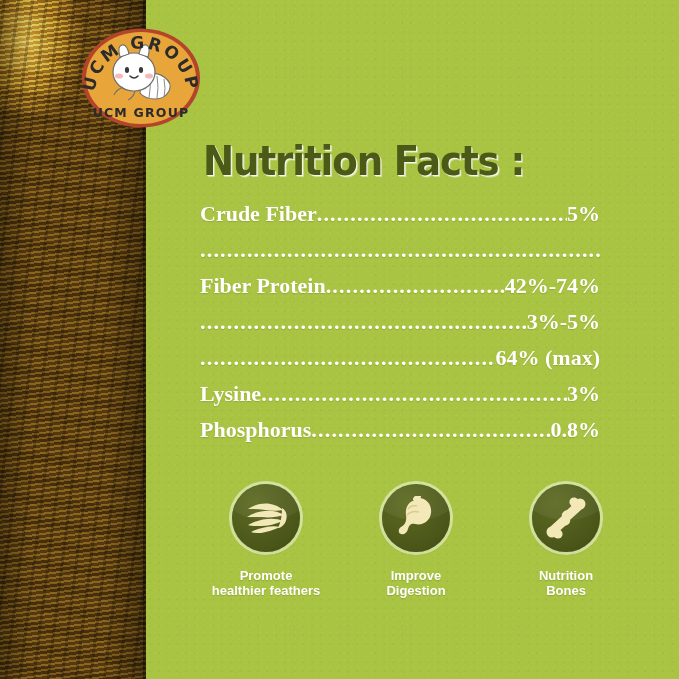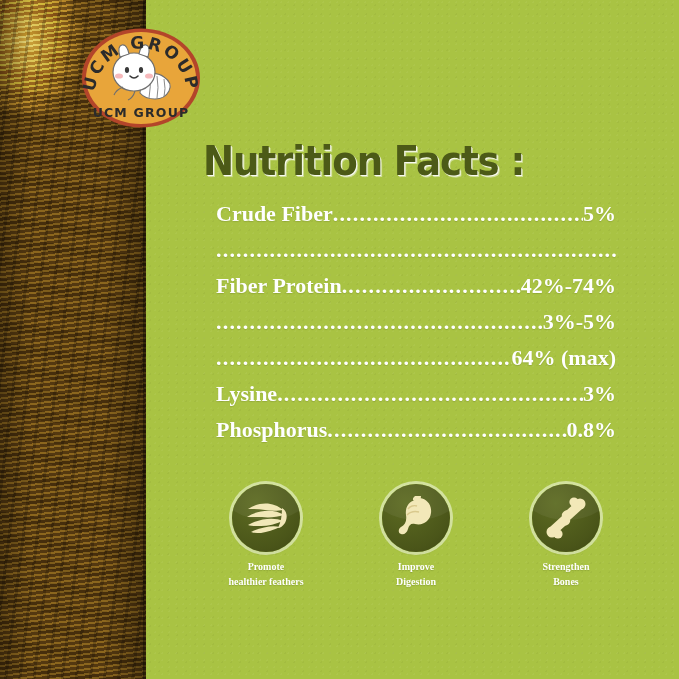--- a/index.html
+++ b/index.html
@@ -112,21 +112,21 @@
     text-shadow:
       1px 1px 0 rgba(255,255,255,.85),
       2px 2px 0 rgba(255,255,255,.45);
     z-index: 6;
     white-space: nowrap;
   }
 
   
   .facts {
     position: absolute;
-    left: 216px; top: 201px;
+    left: 200px; top: 201px;
     width: 400px;
     z-index: 6;
   }
   .fact-row {
     display: flex;
     align-items: baseline;
     height: 36px;
     color: #ffffff;
     font-family: "Liberation Serif", serif;
     font-weight: bold;
@@ -170,26 +170,26 @@
   .benefit-circle::before {
     content: "";
     position: absolute;
     left: -14%; top: -32%;
     width: 130%; height: 85%;
     border-radius: 50%;
     background: rgba(255,255,255,.055);
   }
   .benefit-circle svg { display:block; position: relative; }
   .benefit-label {
-    margin-top: 7px;
+    margin-top: 16px;
     text-align: center;
     color: #ffffff;
-    font-family: Liberation Serif, serif;
+    font-family: Liberation Sans, sans-serif;
     font-weight: bold;
-    font-size: 10px;
+    font-size: 13px;
     line-height: 15px;
     text-shadow: 0 1px 1px rgba(80,95,25,.25);
   }
 </style>
 </head>
 <body>
 
 <div id="canvas">
 
   <div class="worm-strip">
@@ -310,19 +310,19 @@
             <circle cx="36" cy="8" r="5.5"></circle>
             <circle cx="30" cy="6" r="4.6"></circle>
             <path d="M8 39 C4 38 3 33 6 31 L17 21 C20 18 25 19 26 23 C27 27 24 29 21 30 L11 39
                      C10 40 9 40 8 39 Z"></path>
             <circle cx="8" cy="36" r="5.5"></circle>
             <circle cx="14" cy="38" r="4.6"></circle>
           </g>
         </svg>
       </div>
       <div class="benefit-label">
-        <div>Strengthen</div>
+        <div>Nutrition</div>
         <div>Bones</div>
       </div>
     </div>
 
   </div>
 </div>
 
 </body></html>

